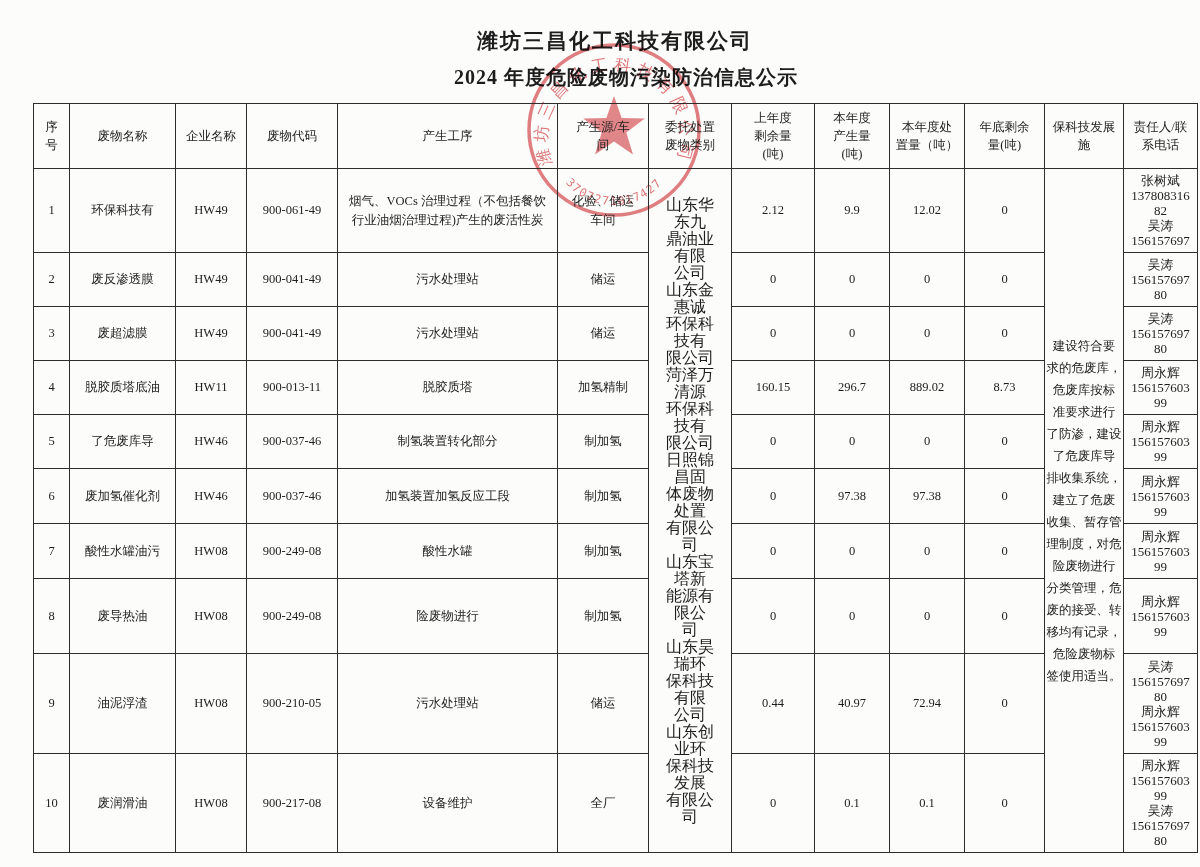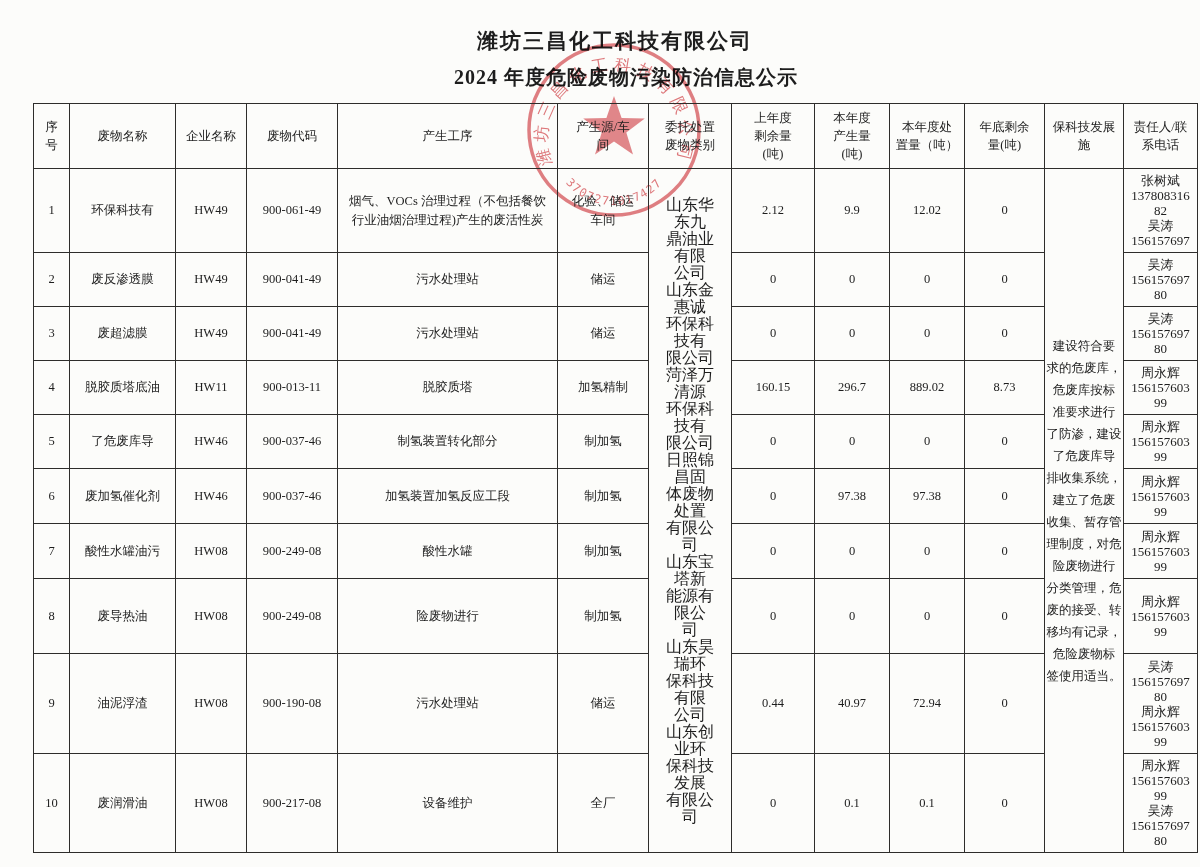--- a/index.html
+++ b/index.html
@@ -274,21 +274,21 @@
     <td>0</td>
     <td class="cell-contact">周永辉
 156157603
 99</td>
   </tr>
 
   <tr style="height:100px">
     <td>9</td>
     <td>油泥浮渣</td>
     <td>HW08</td>
-    <td>900-190-08</td>
+    <td>900-210-05</td>
     <td class="cell-process">污水处理站</td>
     <td>储运</td>
     <td>0.44</td>
     <td>40.97</td>
     <td>72.94</td>
     <td>0</td>
     <td class="cell-contact">吴涛
 156157697
 80
 周永辉

